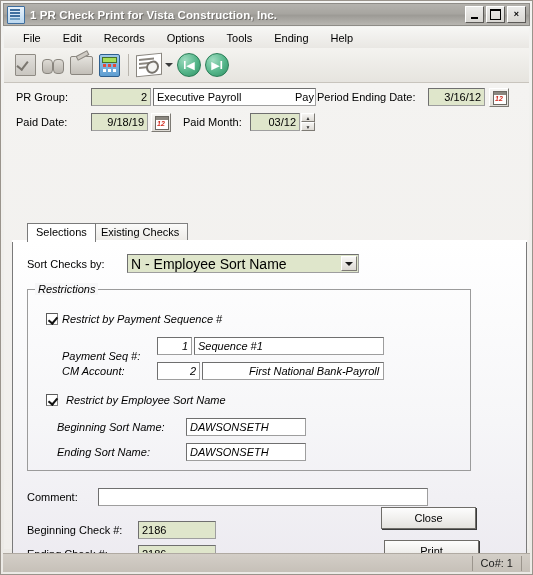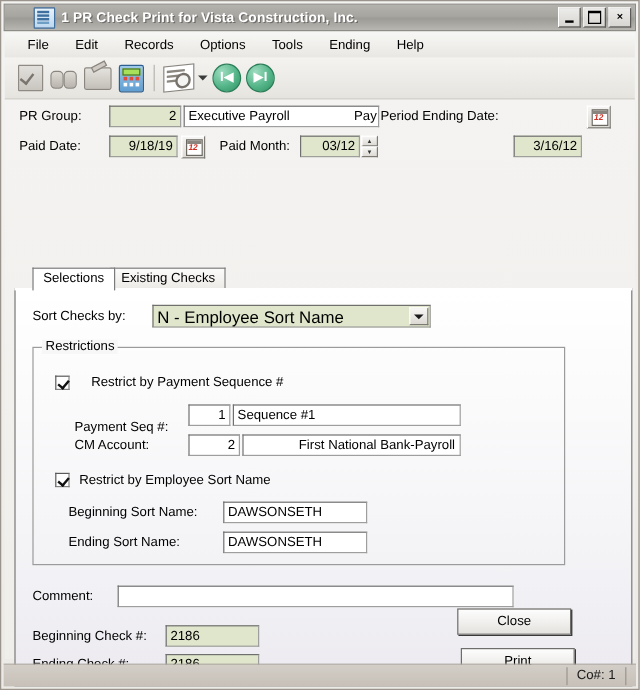--- a/index.html
+++ b/index.html
@@ -15,21 +15,20 @@
     background:linear-gradient(180deg,#f3f3f1 0%,#eceae6 100%);
     border:1px solid #9a948c;
   }
   
   .titlebar{
     position:absolute;left:2px;top:2px;width:527px;height:23px;
     background:linear-gradient(180deg,#b4b2ad 0%,#a7a5a0 45%,#9d9b96 55%,#b8b6b1 100%);
     display:flex;align-items:center;
     box-sizing:border-box;
     border:1px solid #8e8c87;
-    padding-left:21px;
   }
   .title-icon{
     width:16px;height:16px;margin-left:3px;margin-right:5px;flex:0 0 auto;
     position:relative;
     background:linear-gradient(180deg,#e8f2fb 0%,#bcd8ef 100%);
     border:1px solid #3f6f9f;border-radius:1px;
   }
   .title-icon:before{
     content:"";position:absolute;left:2px;top:2px;width:10px;height:2px;background:#3f6f9f;
     box-shadow:0 3px 0 #3f6f9f,0 6px 0 #3f6f9f,0 9px 0 #6f9ec4;
@@ -135,20 +134,21 @@
     box-sizing:border-box;background:#ffffff;
     border:1px solid #7a7a7a;
     background:linear-gradient(180deg,#ffffff 0%,#f6f6f8 55%,#eceaf0 100%);
   }
   .tabpanel:before{content:"";position:absolute;left:-1px;top:-1px;width:515px;height:2px;background:#ffffff;}
   
   .group{
     position:absolute;box-sizing:border-box;
     border:1px solid #9b9b9b;
     background:transparent;
+    font-style:italic;
   }
   .group-title{
     position:absolute;top:-7px;left:7px;background:#f7f7f8;padding:0 3px;font-size:11px;color:#000;
   }
   .chk{
     width:12px;height:12px;box-sizing:border-box;background:#fff;
     border:1px solid #848484;border-top-color:#5a5a5a;border-left-color:#5a5a5a;
     position:relative;display:inline-block;vertical-align:middle;
   }
   .chk.on:after{
@@ -253,21 +253,21 @@
     </div>
   </div>
 
   <div class="dlgbody">
 
     <div style="position:absolute;left:12px;top:8px;width:70px;" class="lbl">PR Group:</div>
     <div class="fld ro right" style="position:absolute;left:87px;top:5px;width:60px;">2</div>
     <div class="fld white" style="position:absolute;left:149px;top:5px;width:163px;">Executive Payroll</div>
 
     <div style="position:absolute;left:291px;top:8px;" class="lbl">Pay Period Ending Date:</div>
-    <div class="fld ro right" style="position:absolute;left:424px;top:5px;width:57px;margin-top:25px;">3/16/12</div>
+    <div class="fld ro right" style="position:absolute;left:424px;top:5px;width:57px;">3/16/12</div>
     <div class="calbtn" style="position:absolute;left:485px;top:5px;">
         <i></i>
       </div>
 
     <div style="position:absolute;left:12px;top:33px;" class="lbl">Paid Date:</div>
     <div class="fld ro right" style="position:absolute;left:87px;top:30px;width:57px;">9/18/19</div>
     <div class="calbtn" style="position:absolute;left:147px;top:30px;">
         <i></i>
       </div>
 
@@ -289,21 +289,21 @@
       <div class="combo" style="position:absolute;left:114px;top:13px;width:232px;">
         <span>N - Employee Sort Name</span>
         <span class="cbtn">
             <span></span>
           </span>
       </div>
 
       <div class="group" style="left:14px;top:48px;width:444px;height:182px;">
         <div class="group-title">Restrictions</div>
 
-        <div style="position:absolute;left:18px;top:23px;display:flex;align-items:center;gap:18px;">
+        <div style="position:absolute;left:18px;top:23px;display:flex;align-items:center;gap:4px;">
           <span class="chk on"></span>
           <span class="lbl">Restrict by Payment Sequence #</span>
         </div>
 
         <div style="position:absolute;left:34px;top:60px;" class="lbl">Payment Seq #:</div>
         <div class="fld white right" style="position:absolute;left:129px;top:47px;width:35px;">1</div>
         <div class="fld white" style="position:absolute;left:166px;top:47px;width:190px;">Sequence #1</div>
 
         <div style="position:absolute;left:34px;top:75px;" class="lbl">CM Account:</div>
         <div class="fld white right" style="position:absolute;left:129px;top:72px;width:43px;">2</div>

